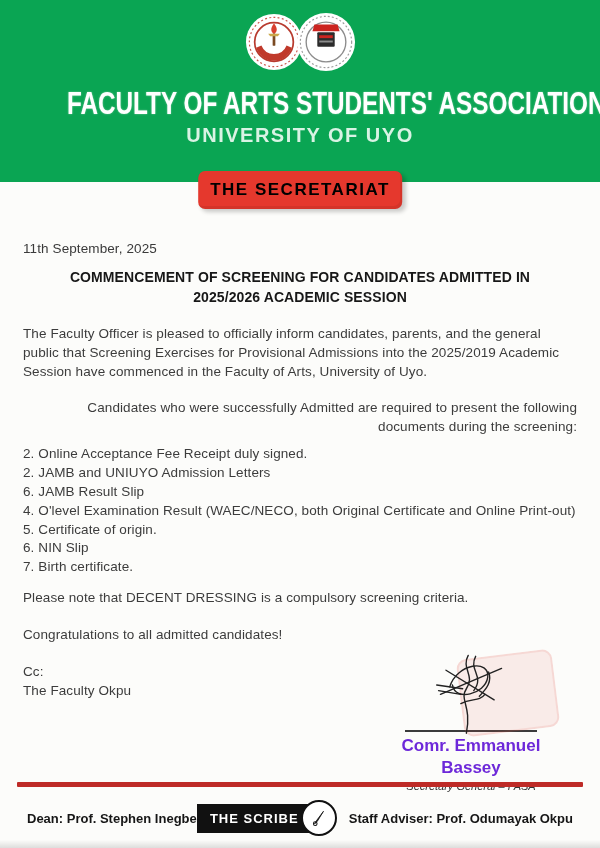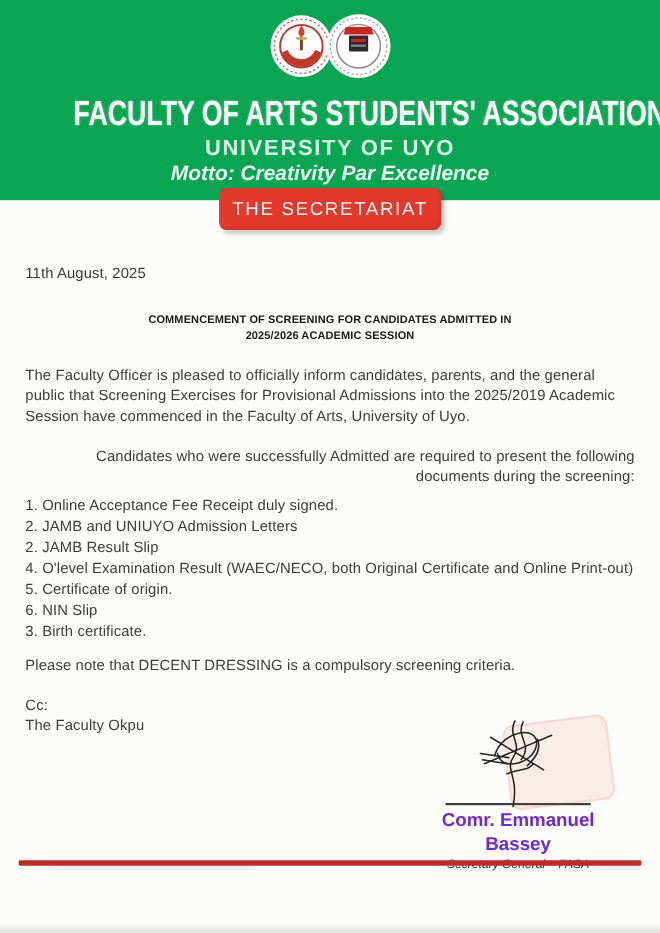--- a/index.html
+++ b/index.html
@@ -28,36 +28,36 @@
   .university {
     position:absolute; top:125px; width:100%; text-align:center;
     color:#d9f3e4; font-weight:bold; font-size:20px; letter-spacing:1.5px; line-height:1;
   }
   .motto {
     position:absolute; top:149px; width:100%; text-align:center;
     color:#eafbf2; font-weight:bold; font-style:italic; font-size:19px; line-height:1;
   }
   .secretariat-banner {
     position:absolute; top:171px; left:50%; transform:translateX(-50%);
-    background:var(--red,#E5382D); color:#ffffff;
-    font-weight:normal; font-size:17px; letter-spacing:1.5px;
+    background:var(--red,#E5382D); color:#000000;
+    font-weight:bold; font-size:17px; letter-spacing:1.5px;
     padding:9px 12px; border-radius:7px;
     box-shadow:3px 3px 4px rgba(0,0,0,0.20), inset -2px -3px 0 rgba(0,0,0,0.07);
     white-space:nowrap;
   }
 
   
   .doc-body {
     position:absolute; top:240px; left:23px; right:23px;
     font-size:13.5px; line-height:1.4; color:#3c3c3c; letter-spacing:0.1px;
   }
   .meta-row { display:flex; justify-content:space-between; color:#3a3a3a; }
   .subject {
-    margin-top:26px; text-align:center; font-weight:bold; color:#171717;
-    font-size:10px; line-height:1.45;
+    margin-top:8px; text-align:center; font-weight:bold; color:#171717;
+    font-size:14px; line-height:1.45;
   }
   .body-par { margin:18px 0 0; }
   .par2 { margin-top:17px;text-align:right; }
   .doc-list { margin-top:8px; }
   .doc-list .doc-item { margin:0; }
   .note-par { margin-top:12px; }
   .congrats-par { margin-top:18px; }
   .cc-block { margin-top:18px; }
 
   
@@ -115,48 +115,48 @@
         <circle cx="31" cy="31" r="26.5" fill="none" stroke="#9a9a9a" stroke-width="1.2" stroke-dasharray="2 2.2"></circle>
         <circle cx="31" cy="31" r="20.5" fill="none" stroke="#8c8c8c" stroke-width="1.4"></circle>
         <path d="M17 20 L45 20 L43 13 L19 13 Z" fill="#cc2420"></path>
         <rect x="22" y="21" width="18" height="15" rx="1" fill="#2b2b2b"></rect>
         <rect x="24" y="24" width="14" height="3" fill="#cc2420"></rect>
         <rect x="24" y="29.5" width="14" height="2" fill="#8c8c8c"></rect>
       </svg>
     </div>
     <div class="assoc-title"><span>FACULTY OF ARTS STUDENTS' ASSOCIATION</span></div>
     <div class="university">UNIVERSITY OF UYO</div>
-    <div class="motto">Motto: Creativity Par Excellence</div>
   </div>
   <div class="secretariat-banner">THE SECRETARIAT</div>
 
   <div class="doc-body">
     <div class="meta-row">
-      <span>11th August, 2025</span>
+      <span>11th September, 2025</span>
     </div>
 
     <div class="subject">
       <div>COMMENCEMENT OF SCREENING FOR CANDIDATES ADMITTED IN</div>
       <div>2025/2026 ACADEMIC SESSION</div>
     </div>
 
     <p class="body-par">The Faculty Officer is pleased to officially inform candidates, parents, and the general public that Screening Exercises for Provisional Admissions into the 2025/2019 Academic Session have commenced in the Faculty of Arts, University of Uyo.</p>
     <p class="body-par par2">Candidates who were successfully Admitted are required to present the following documents during the screening:</p>
 
     <div class="doc-list">
-      <div class="doc-item">1. Online Acceptance Fee Receipt duly signed.</div>
+      <div class="doc-item">2. Online Acceptance Fee Receipt duly signed.</div>
       <div class="doc-item">2. JAMB and UNIUYO Admission Letters</div>
-      <div class="doc-item">2. JAMB Result Slip</div>
+      <div class="doc-item">6. JAMB Result Slip</div>
       <div class="doc-item">4. O'level Examination Result (WAEC/NECO, both Original Certificate and Online Print-out)</div>
       <div class="doc-item">5. Certificate of origin.</div>
       <div class="doc-item">6. NIN Slip</div>
-      <div class="doc-item">3. Birth certificate.</div>
+      <div class="doc-item">7. Birth certificate.</div>
     </div>
 
     <p class="body-par note-par">Please note that DECENT DRESSING is a compulsory screening criteria.</p>
+    <p class="body-par congrats-par">Congratulations to all admitted candidates!</p>
 
     <div class="cc-block">
       <div>Cc:</div>
       <div>The Faculty Okpu</div>
     </div>
   </div>
 
   <div class="signature">
     <div class="stamp"></div>
     <svg class="scribble" width="104" height="88" viewBox="0 0 110 95">
@@ -171,14 +171,27 @@
         <path d="M64 52 C 72 44, 78 36, 74 26"></path>
         <path d="M44 60 C 56 54, 64 58, 70 50"></path>
       </g>
     </svg>
     <div class="sig-line"></div>
     <div class="sig-name">Comr. Emmanuel Bassey</div>
     <div class="sig-role">Secretary General – FASA</div>
   </div>
 
   <div class="red-rule"></div>
+  <div class="footer">
+    <span class="credit">Dean: Prof. Stephen Inegbe</span>
+    <span class="scribe-badge">
+      <span>THE SCRIBE</span>
+      <span class="scribe-circle">
+        <svg width="18" height="18" viewBox="0 0 24 24">
+          <path d="M18 3 L9 15 L6 20 L10 16 Z" fill="#111" stroke="#111" stroke-width="1"></path>
+          <circle cx="7" cy="19.5" r="2.4" fill="none" stroke="#111" stroke-width="1.4"></circle>
+        </svg>
+      </span>
+    </span>
+    <span class="credit">Staff Adviser: Prof. Odumayak Okpu</span>
+  </div>
 
 </div>
 
 </body></html>

